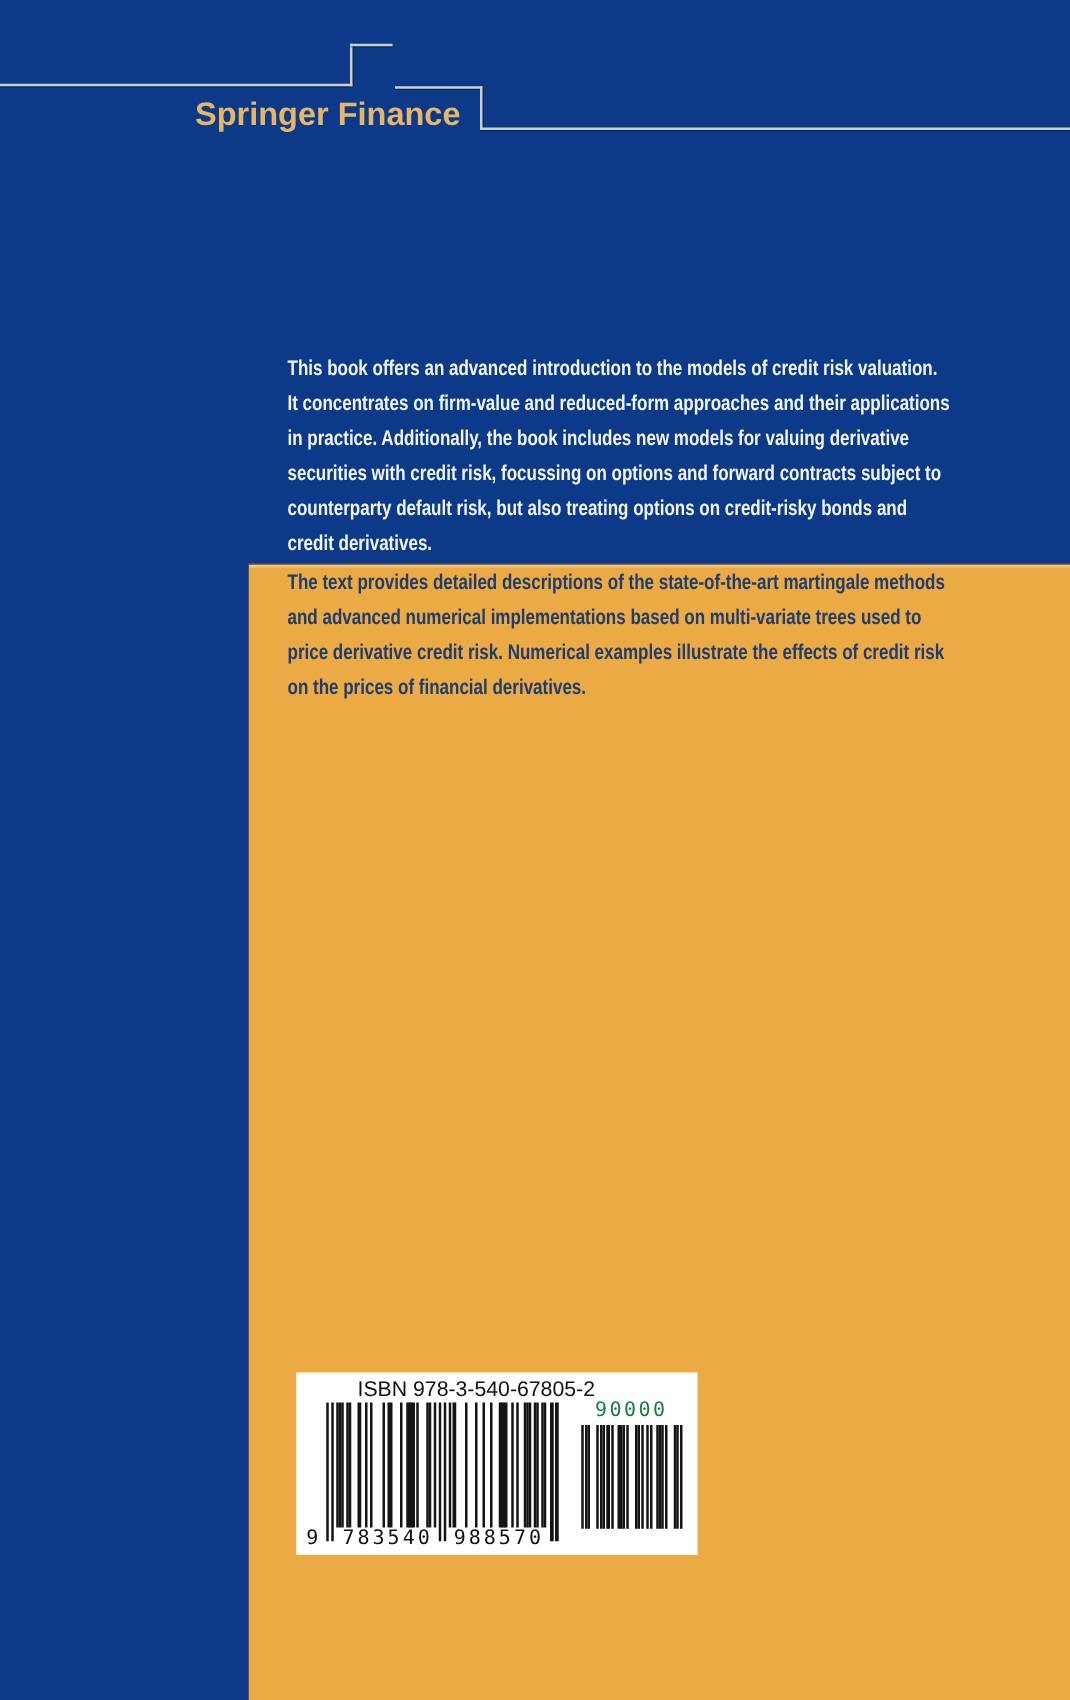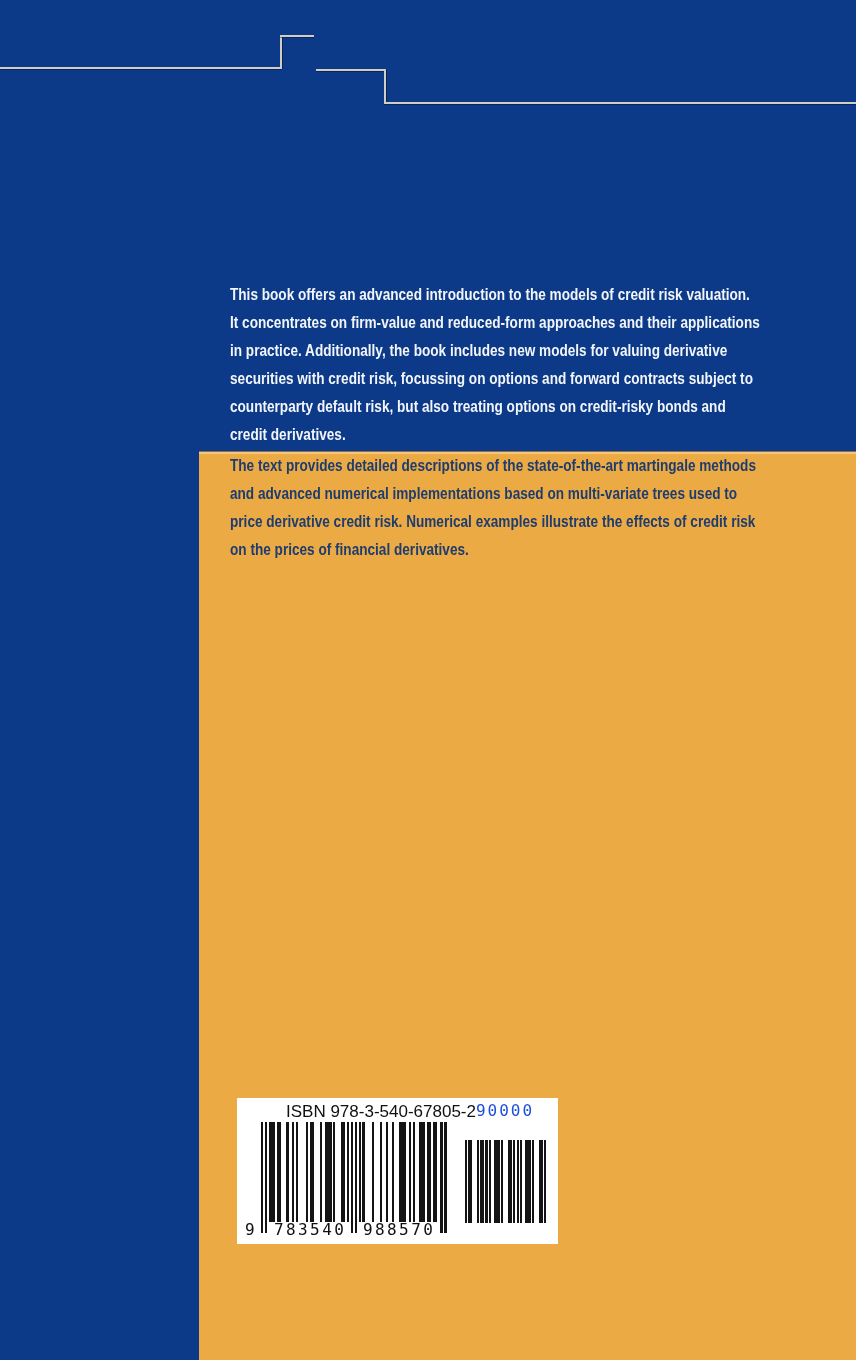--- a/index.html
+++ b/index.html
@@ -74,24 +74,24 @@
   .bc-digit{
     position:absolute;
     font-family:"DejaVu Sans Mono",monospace;
     font-size:16px;color:#101010;
     top:122px;white-space:nowrap;
   }
   #bcLead{left:8px;}
   #bcLeft{left:37px;letter-spacing:2.4px;}
   #bcRight{left:126px;letter-spacing:2.4px;}
   .supp-value{
-    position:absolute;left:226px;top:3px;width:84px;
+    position:absolute;left:226px;top:20px;width:84px;
     text-align:center;
     font-family:"DejaVu Sans Mono",monospace;
-    font-size:16px;color:#1d4ed8;
+    font-size:16px;color:#15803d;
     letter-spacing:2px;
   }
   .publisher-url{
     position:absolute;left:240px;top:1250px;
     font-family:"DejaVu Serif","Liberation Serif",serif;
     font-style:italic;
     font-size:24px;
     color:#4a2c12;
     white-space:nowrap;
   }
@@ -101,20 +101,21 @@
 
 <div class="cover">
 
   <div class="rule" id="ruleA"></div>
   <div class="rule v" id="ruleAv"></div>
   <div class="rule" id="ruleB"></div>
   <div class="rule" id="ruleC"></div>
   <div class="rule v" id="ruleCv"></div>
   <div class="rule" id="ruleD"></div>
 
+  <div class="series-title">Springer Finance</div>
 
   <div class="blurb" id="blurbBlue">
     <div class="ln">This book offers an advanced introduction to the models of credit risk valuation.</div>
     <div class="ln">It concentrates on firm-value and reduced-form approaches and their applications</div>
     <div class="ln">in practice. Additionally, the book includes new models for valuing derivative</div>
     <div class="ln">securities with credit risk, focussing on options and forward contracts subject to</div>
     <div class="ln">counterparty default risk, but also treating options on credit-risky bonds and</div>
     <div class="ln">credit derivatives.</div>
   </div>
 

